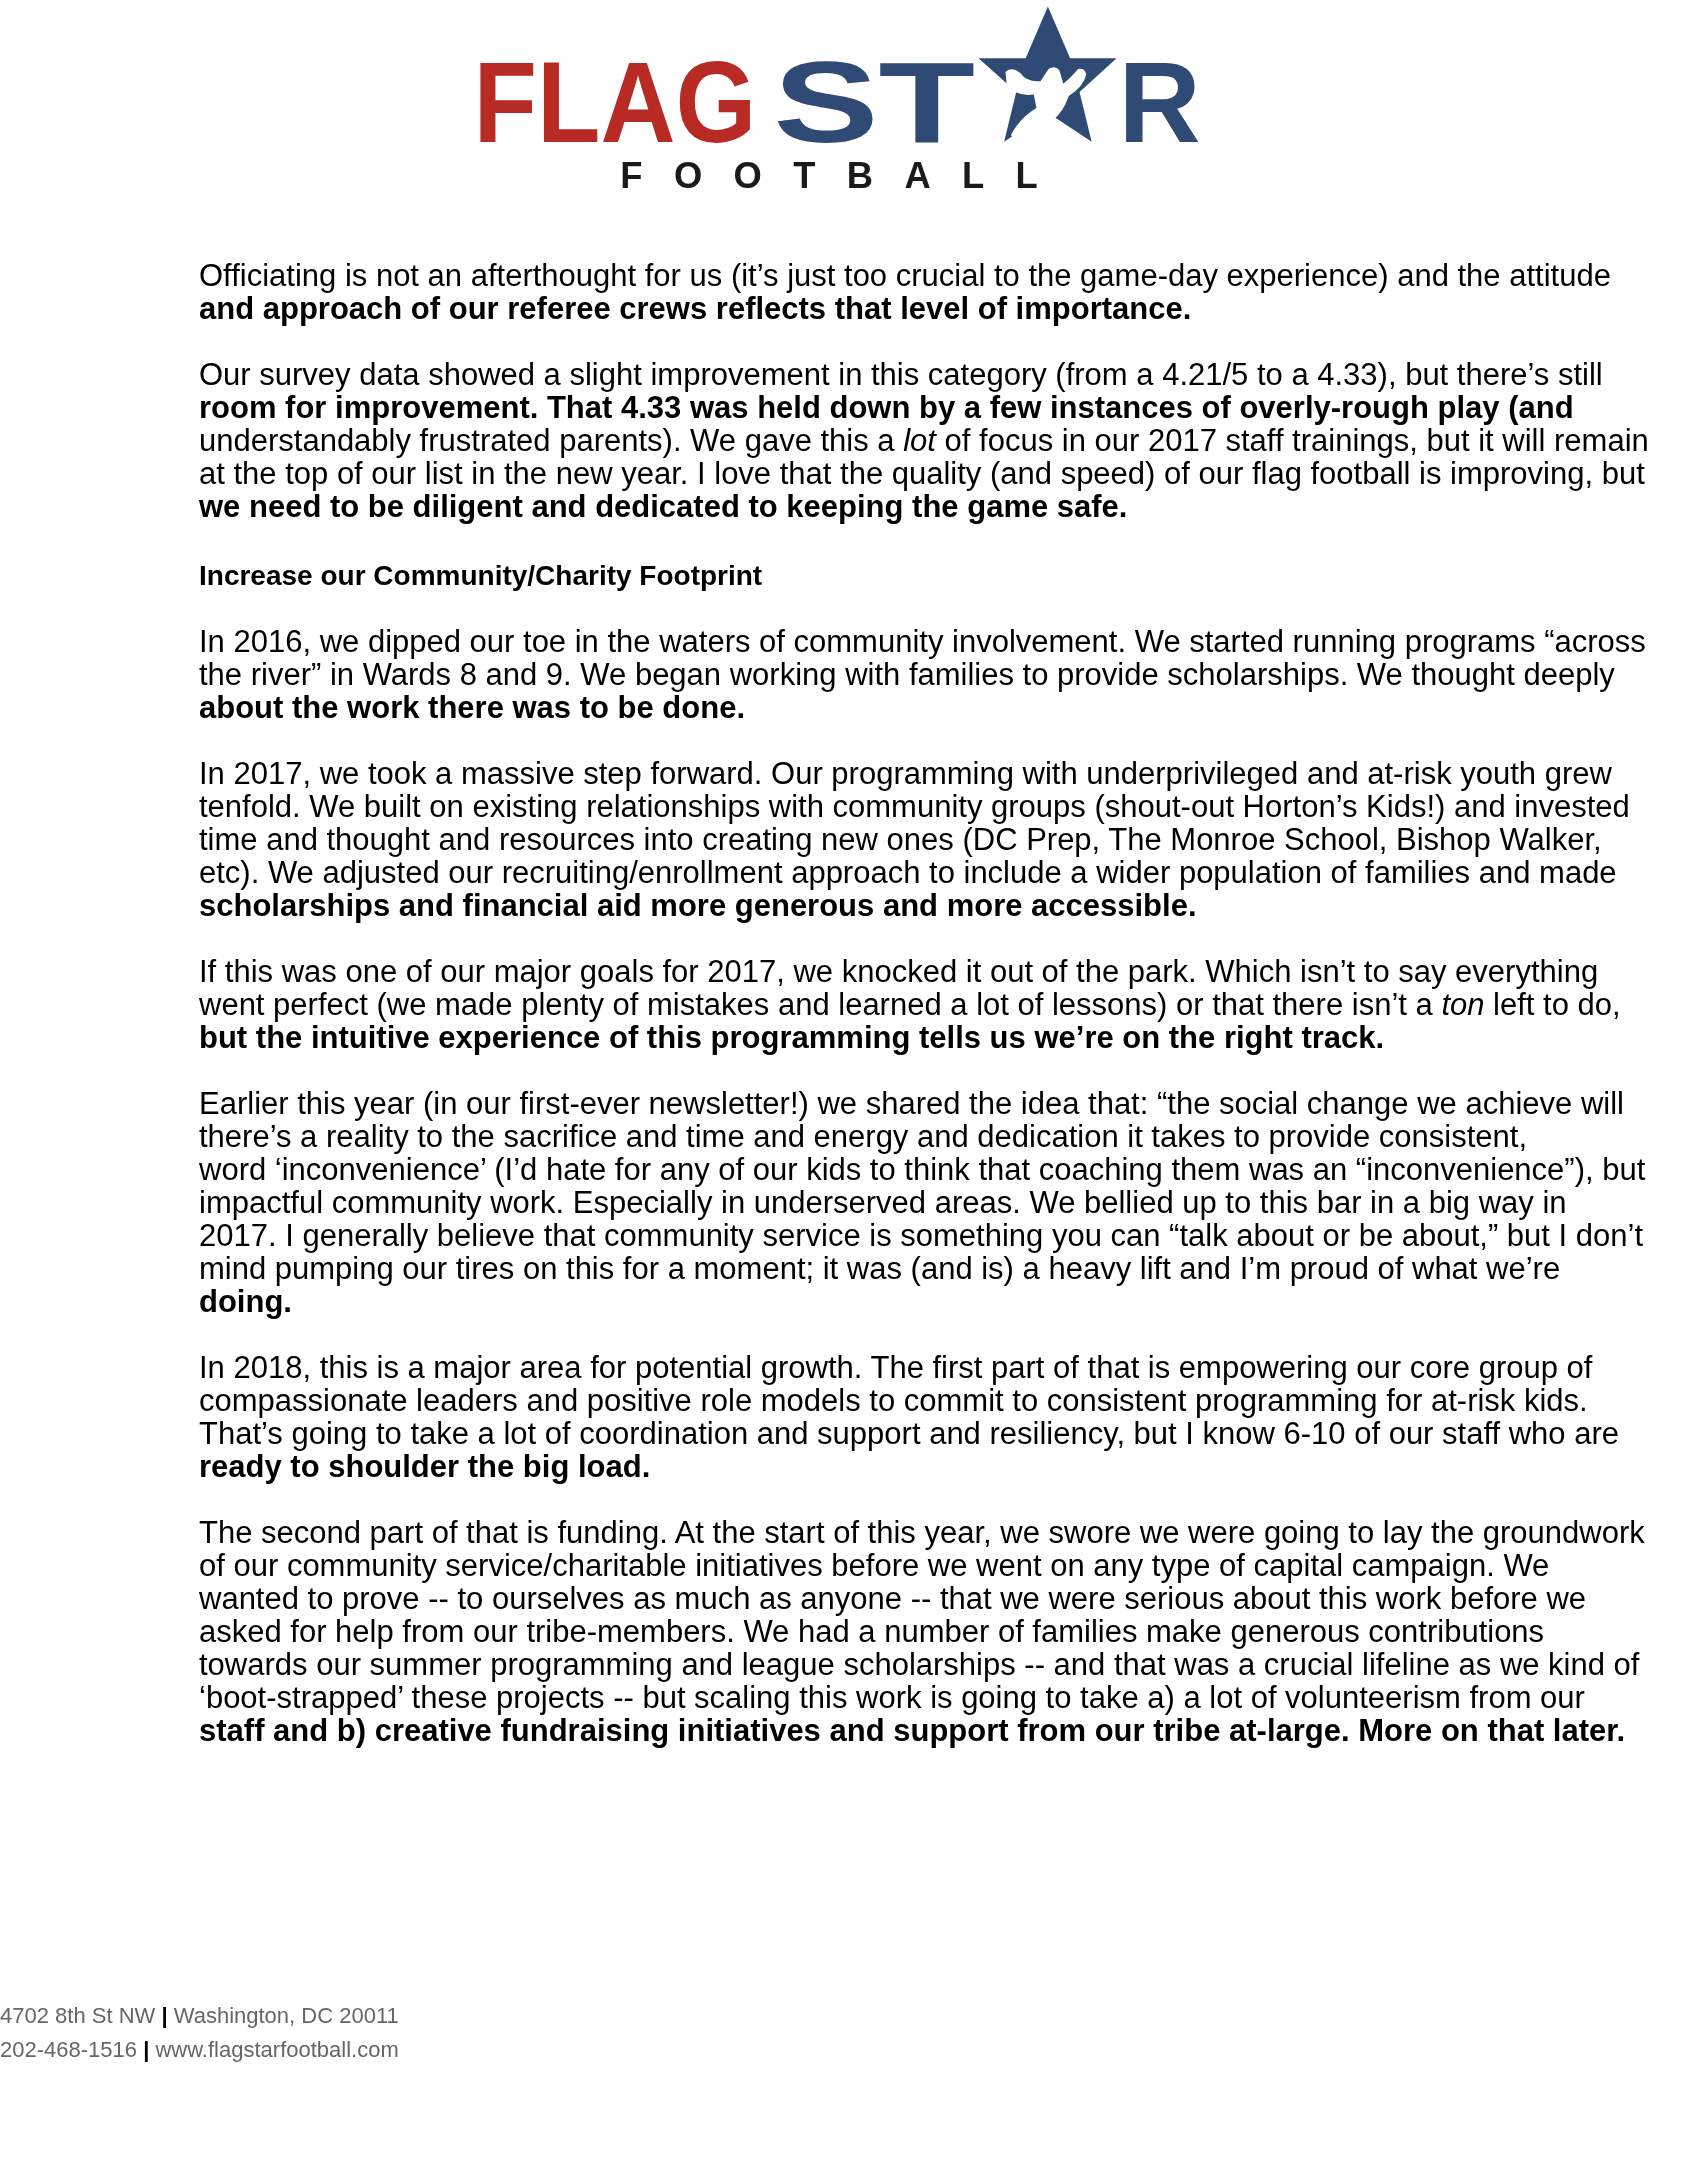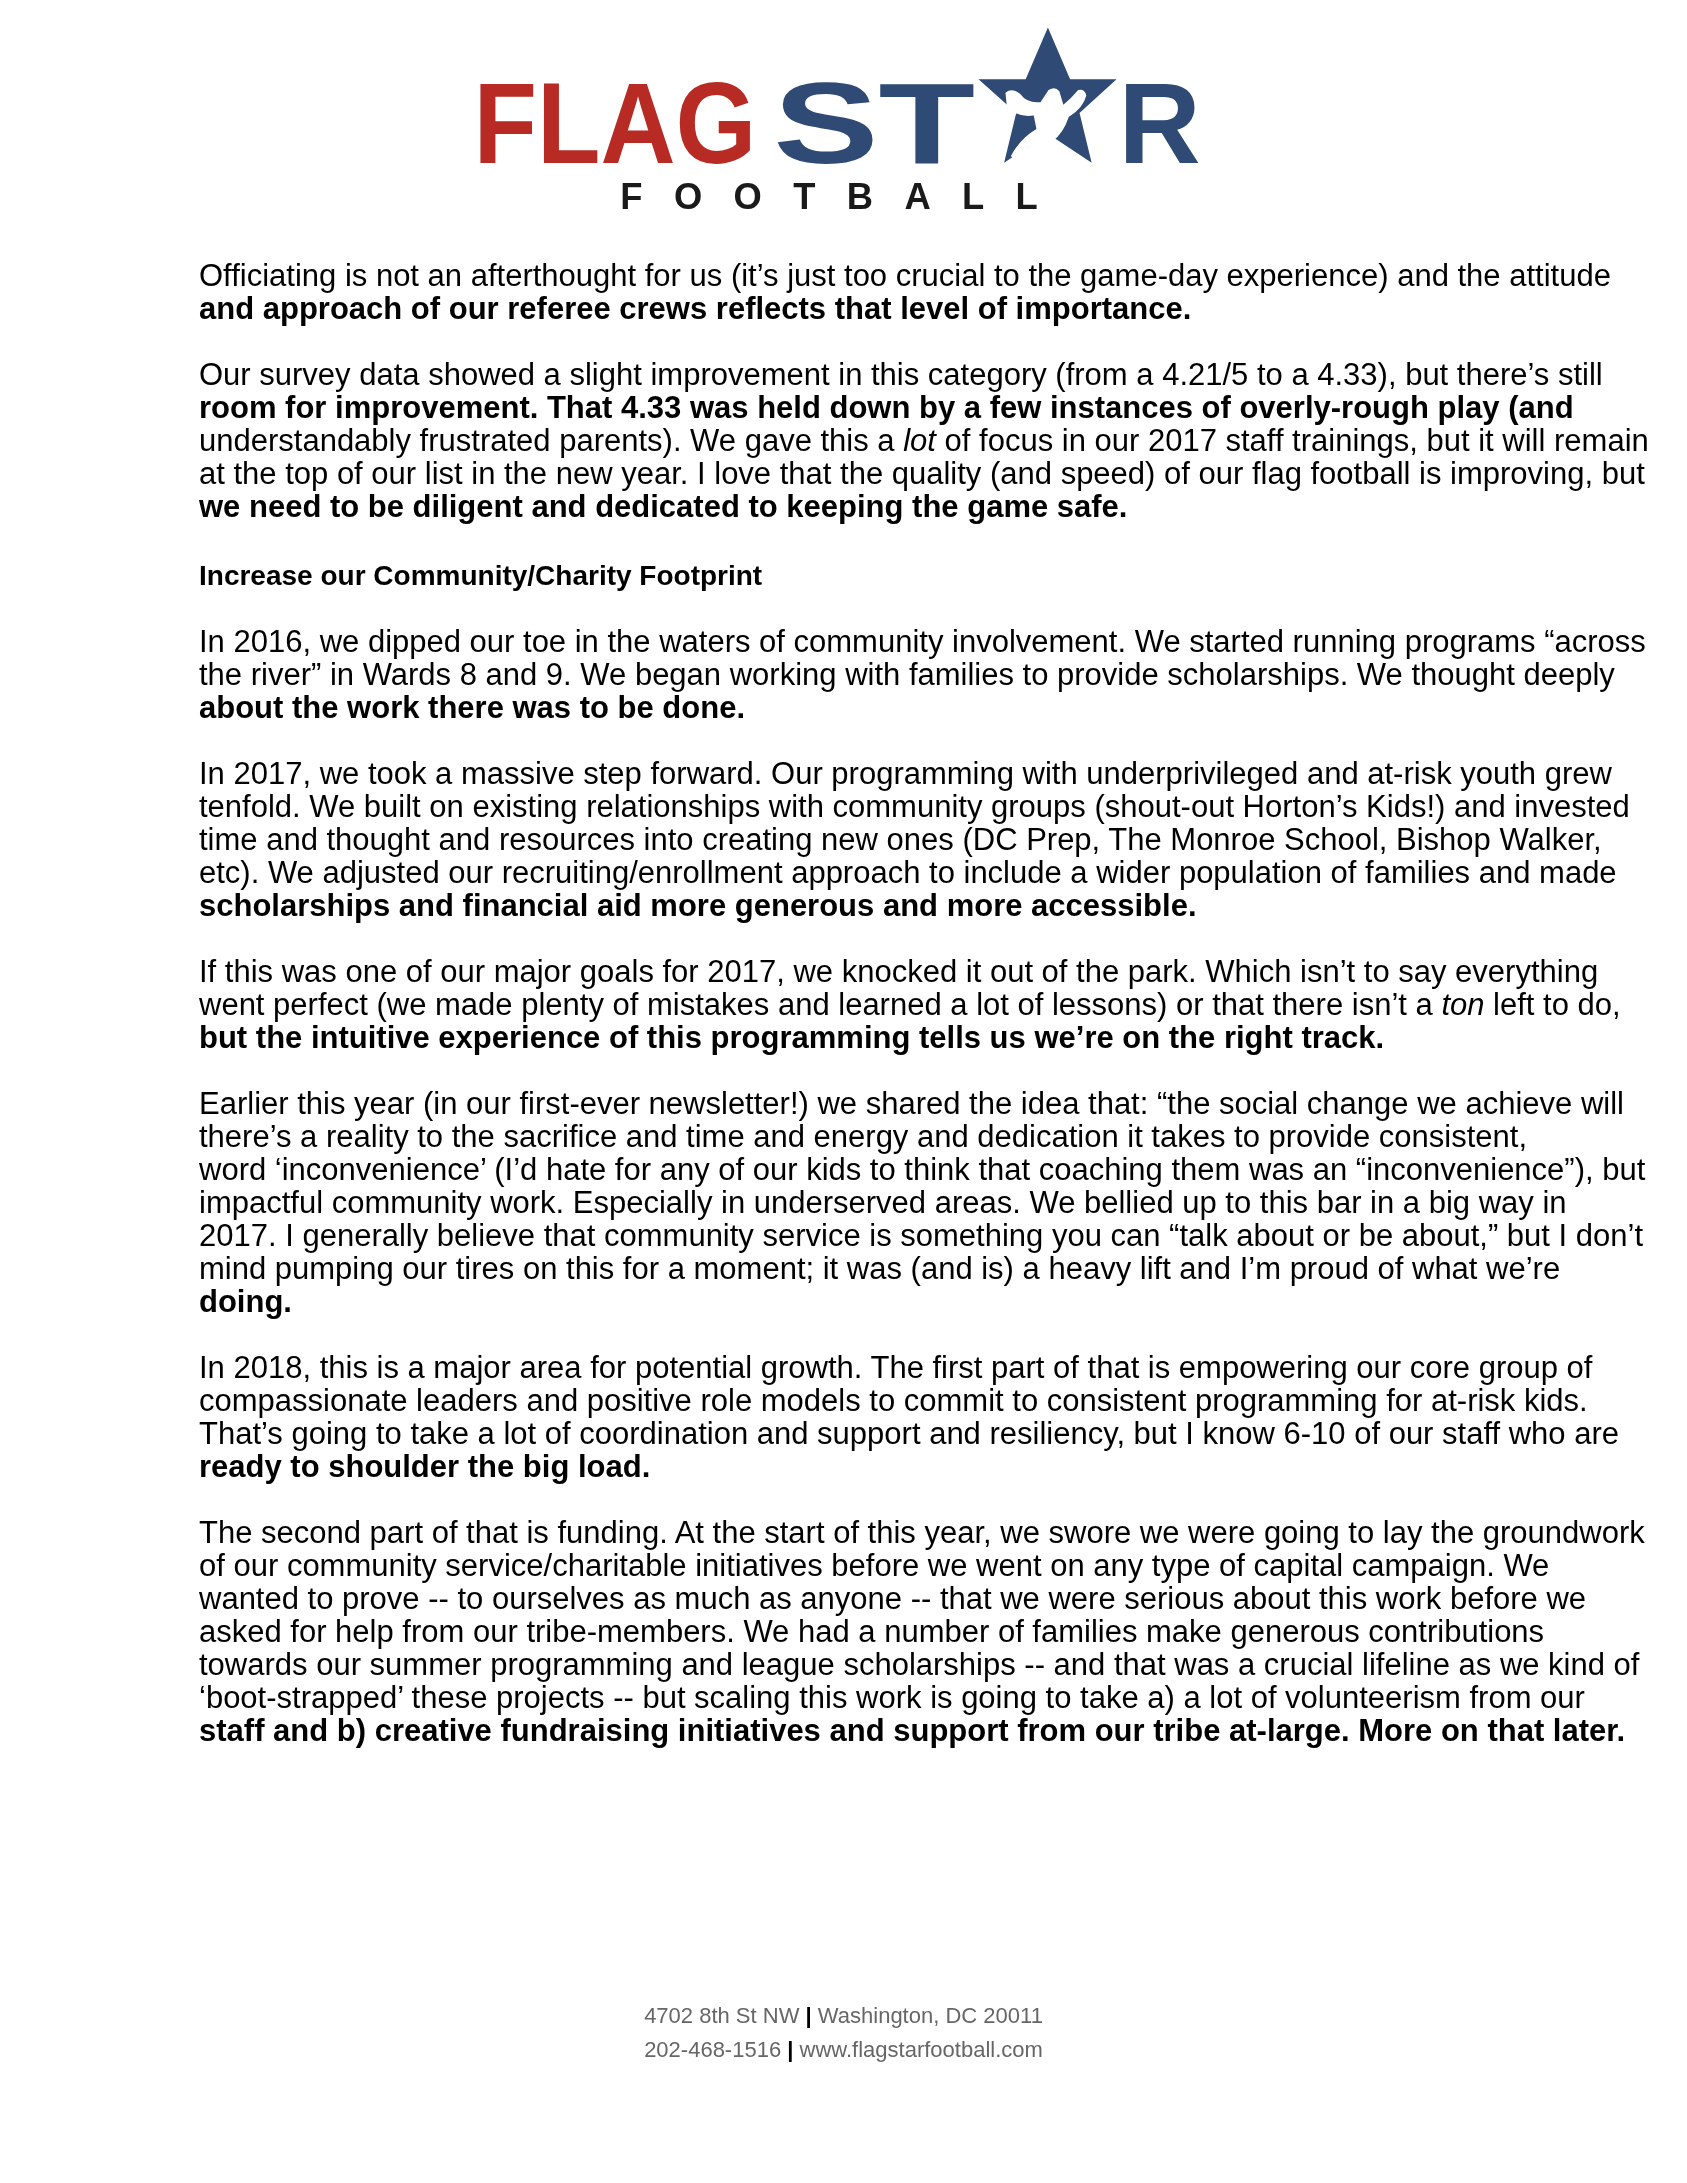--- a/index.html
+++ b/index.html
@@ -1,25 +1,25 @@
 <!DOCTYPE html>
 <html style="font-size:10.8px"><head>
 <meta charset="utf-8">
 <style>
   html, body { margin: 0; padding: 0; background: #ffffff; }
   body { width: 1687px; height: 2183px; position: relative; overflow: hidden; font-family: "Liberation Sans", sans-serif; color: #000; }
-  .logo { position: absolute; left: 466px; top: 22px; width: 749px; height: 202px; }
+  .logo { position: absolute; left: 466px; top: 1px; width: 749px; height: 202px; }
   .logo svg { width: 100%; height: 100%; display: block; }
   .content { position: absolute; left: 199px; top: 259px; width: 1287px; }
   .para { margin: 0 0 33px 0; }
   .line { display: block; font-size: 31px; line-height: 33px; height: 33px; white-space: nowrap; text-align: justify; text-align-last: justify; }
   .line.last { text-align-last: left; font-weight: bold; }
   .heading { font-weight: bold; font-size: 28px; line-height: 33px; height: 33px; margin: 12px 0 33px 0; padding-top: 2.7px; }
   em { }
-  .footer { position: absolute; left: 0; width: 1687px; top: 1999px; text-align: center; color: #666666; font-size: 22px; line-height: 34px; }
+  .footer { position: absolute; left: 0; width: 1687px; top: 1999px; text-align: left; color: #666666; font-size: 22px; line-height: 34px; }
   .footer .sep { color: #000; font-weight: bold; }
 </style>
 </head>
 <body>
 
 <div class="logo">
   <svg viewBox="0 0 1110 300" xmlns="http://www.w3.org/2000/svg">
     <text x="10" y="210" font-family="Liberation Sans, sans-serif" font-weight="bold" font-size="170" fill="#B82A24" textLength="420" lengthAdjust="spacingAndGlyphs">FLAG</text>
     <text x="455" y="210" font-family="Liberation Sans, sans-serif" font-weight="bold" font-size="170" fill="#2F4A74" textLength="300" lengthAdjust="spacingAndGlyphs">ST</text>
     <g>

